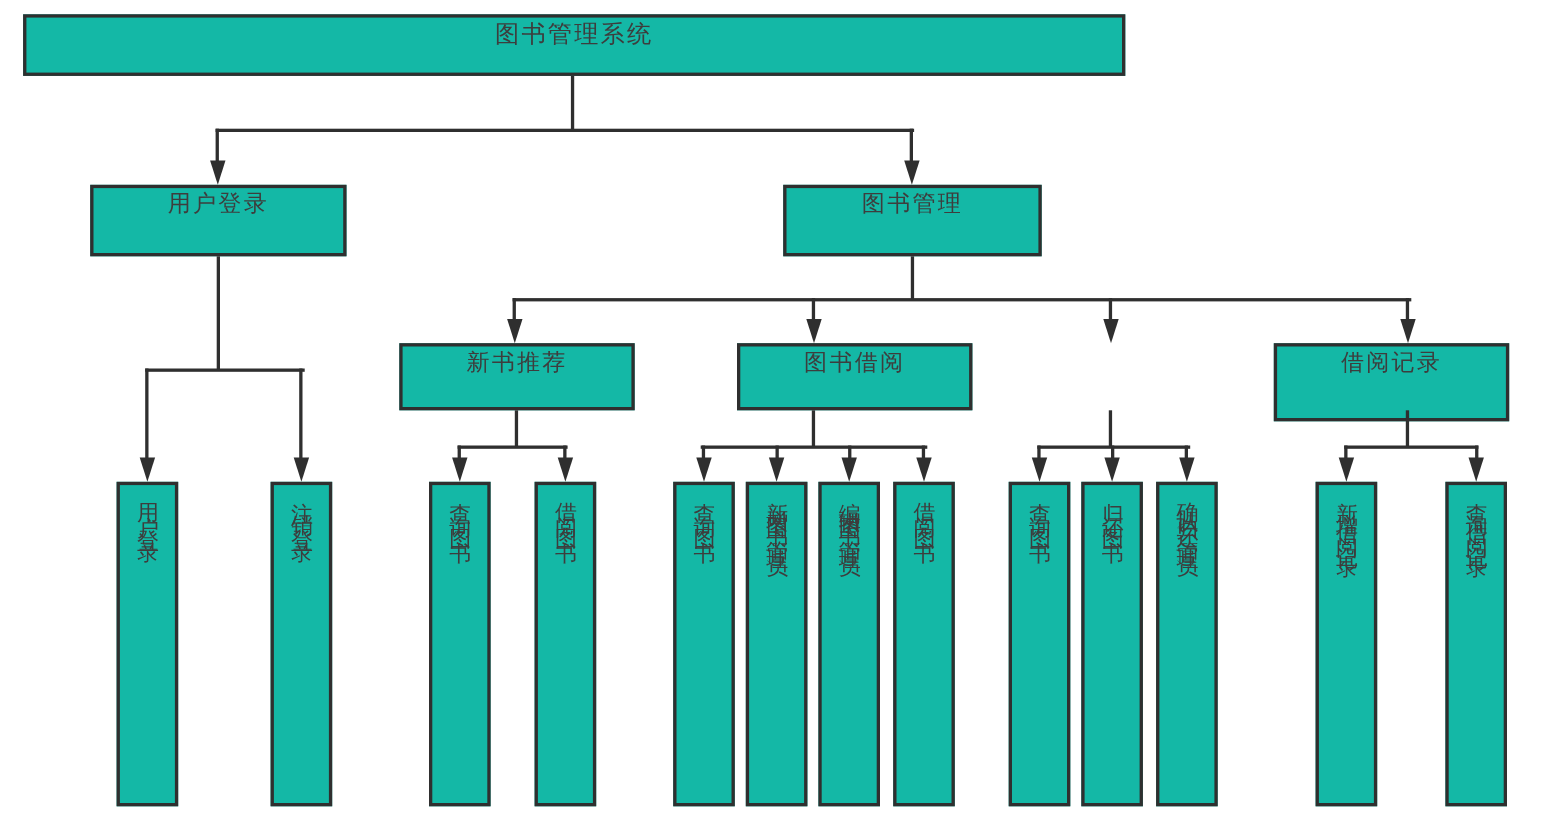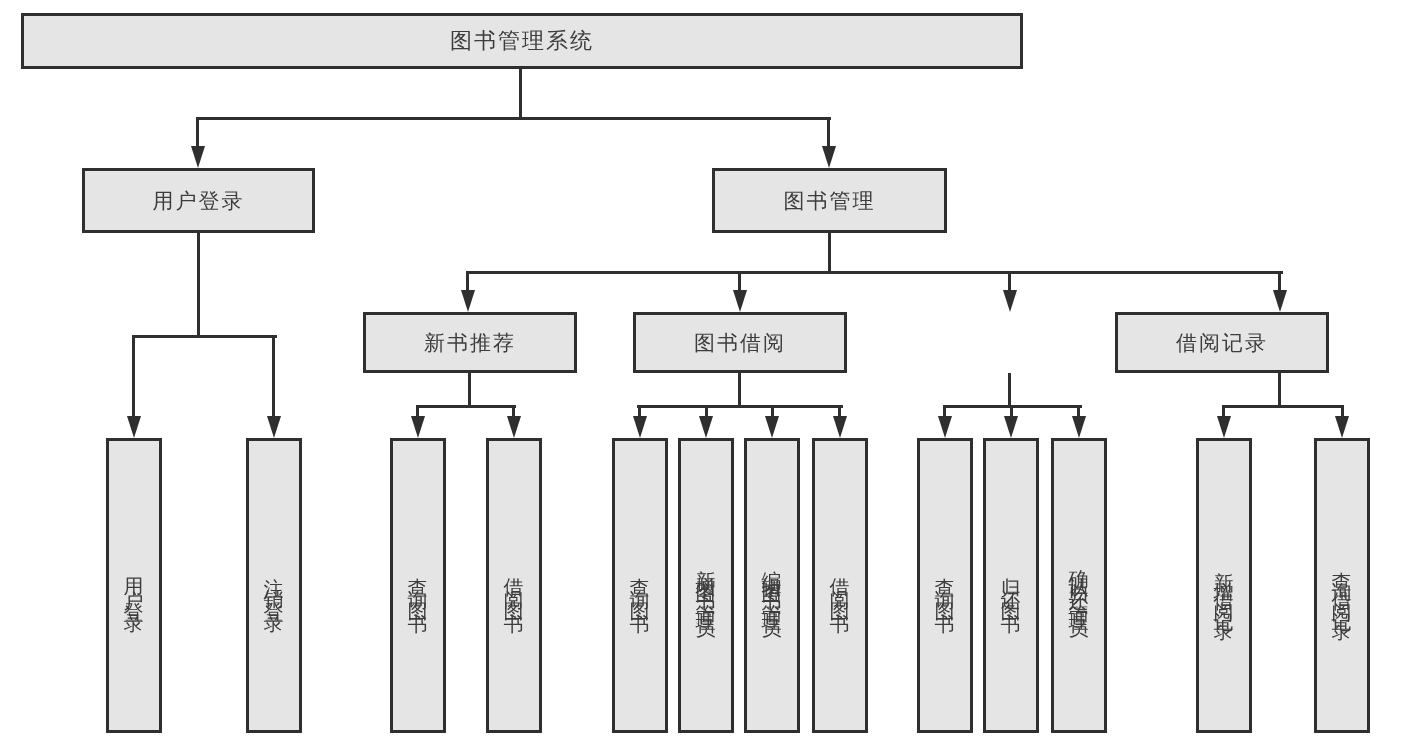--- a/index.html
+++ b/index.html
@@ -13,24 +13,23 @@
   body { font-family: "Liberation Sans", "DejaVu Sans", sans-serif; }
   .canvas {
     position: relative;
     width: 1405px;
     height: 747px;
     background: var(--bg);
     overflow: hidden;
   }
   .box {
     position: absolute;
-    background: #e5e5e5;
+    background: #14b8a6;
     border: 3px solid var(--line);
     display: flex;
-    align-items: center;
     justify-content: center;
     color: var(--text);
   }
   .hnode { font-size: 21px; letter-spacing: 2px; }
   .root-node { font-size: 22px; }
   .leaf span {
     writing-mode: vertical-rl;
     text-orientation: mixed;
     font-size: 20px;
     line-height: 1.0;
@@ -70,26 +69,26 @@
   </div>
 
   <div class="box hnode" style="left:363px; top:312px; width:214px; height:61px;">
     <span>新书推荐</span>
   </div>
 
   <div class="box hnode" style="left:712px; top:168px; width:235px; height:65px;">
     <span>图书管理</span>
   </div>
 
-  <div class="box hnode" style="left:633px; top:312px; width:214px; height:61px;">
+  <div class="box hnode" style="left:670px; top:312px; width:214px; height:61px;">
     <span>图书借阅</span>
   </div>
 
 
-  <div class="box hnode" style="left:1115px; top:312px; width:214px; height:61px;">
+  <div class="box hnode" style="left:1158px; top:312px; width:214px; height:71px;">
     <span>借阅记录</span>
   </div>
 
   <div class="box leaf" style="left:106px; top:438px; width:56px; height:295px;">
     <span>用户登录</span>
   </div>
 
   <div class="box leaf" style="left:246px; top:438px; width:56px; height:295px;">
     <span>注销登录</span>
   </div>

